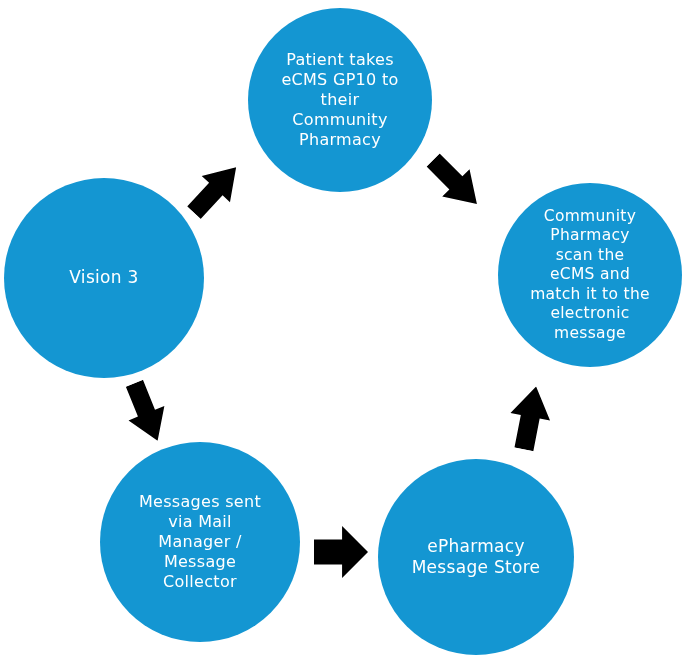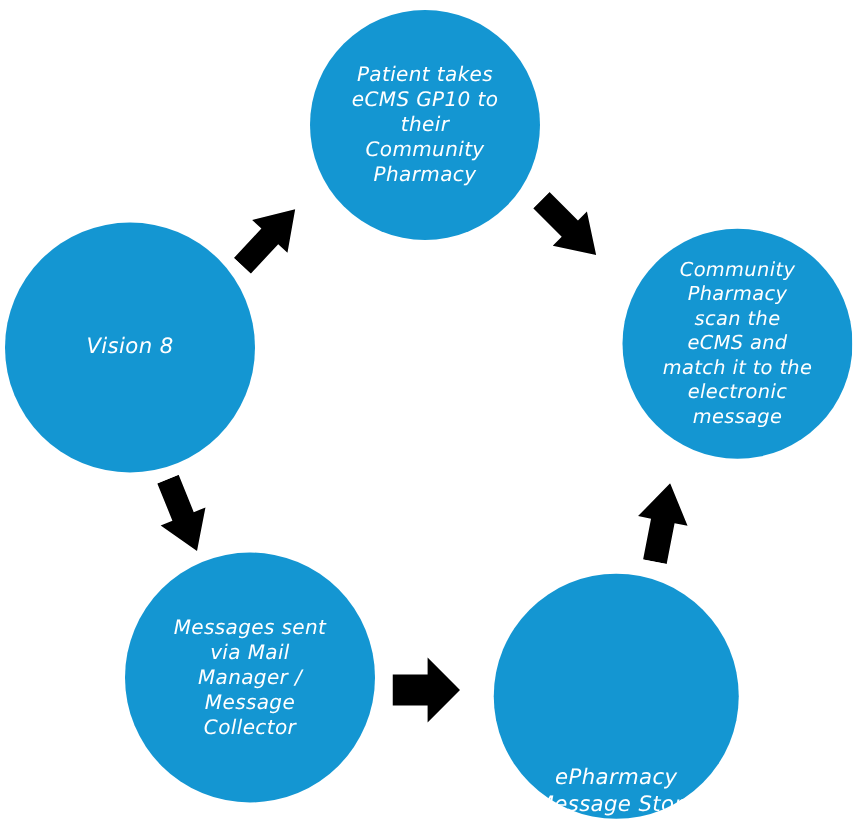--- a/index.html
+++ b/index.html
@@ -25,48 +25,47 @@
     background: var(--circle-fill);
     color: var(--text-color);
     display: flex;
     align-items: center;
     justify-content: center;
     text-align: center;
     white-space: pre-line;
     font-size: 16px;
     line-height: 1.26;
     letter-spacing: 0.3px;
-    font-style: italic;
   }
   
   .node-patient        { left: 248px; top:   8px; width: 184px; height: 184px; }
   .node-community-scan { left: 498px; top: 183px; width: 184px; height: 184px; font-size: 15.5px; }
   .node-vision3        { left:   4px; top: 178px; width: 200px; height: 200px; font-size: 17px; }
   .node-messages       { left: 100px; top: 442px; width: 200px; height: 200px; }
-  .node-epharmacy      { left: 395px; top: 459px; width: 196px; height: 196px; font-size: 17px; align-items: flex-end; }
+  .node-epharmacy      { left: 378px; top: 459px; width: 196px; height: 196px; font-size: 17px; }
 
   .arrow {
     position: absolute;
     color: var(--arrow-fill);
   }
   .arrow svg { display: block; width: 100%; height: 100%; }
   
   .arrow-a1 { left: 184px; top: 167px; width: 62px; height: 46px; transform: rotate(-47deg); }
   .arrow-a2 { left: 424px; top: 159px; width: 62px; height: 46px; transform: rotate(45deg); }
   .arrow-a3 { left: 115px; top: 389px; width: 62px; height: 46px; transform: rotate(68deg); }
   .arrow-a4 { left: 314px; top: 521px; width: 54px; height: 62px; transform: rotate(0deg); }
   .arrow-a5 { left: 498px; top: 394px; width: 64px; height: 48px; transform: rotate(-79deg); }
 </style>
 </head>
 <body>
 
 <div class="canvas">
 
   <div class="node node-vision3">
-    <span>Vision 8</span>
+    <span>Vision 3</span>
   </div>
 
   <div class="node node-patient">
     <span>Patient takes
 eCMS GP10 to
 their
 Community
 Pharmacy</span>
   </div>
 

